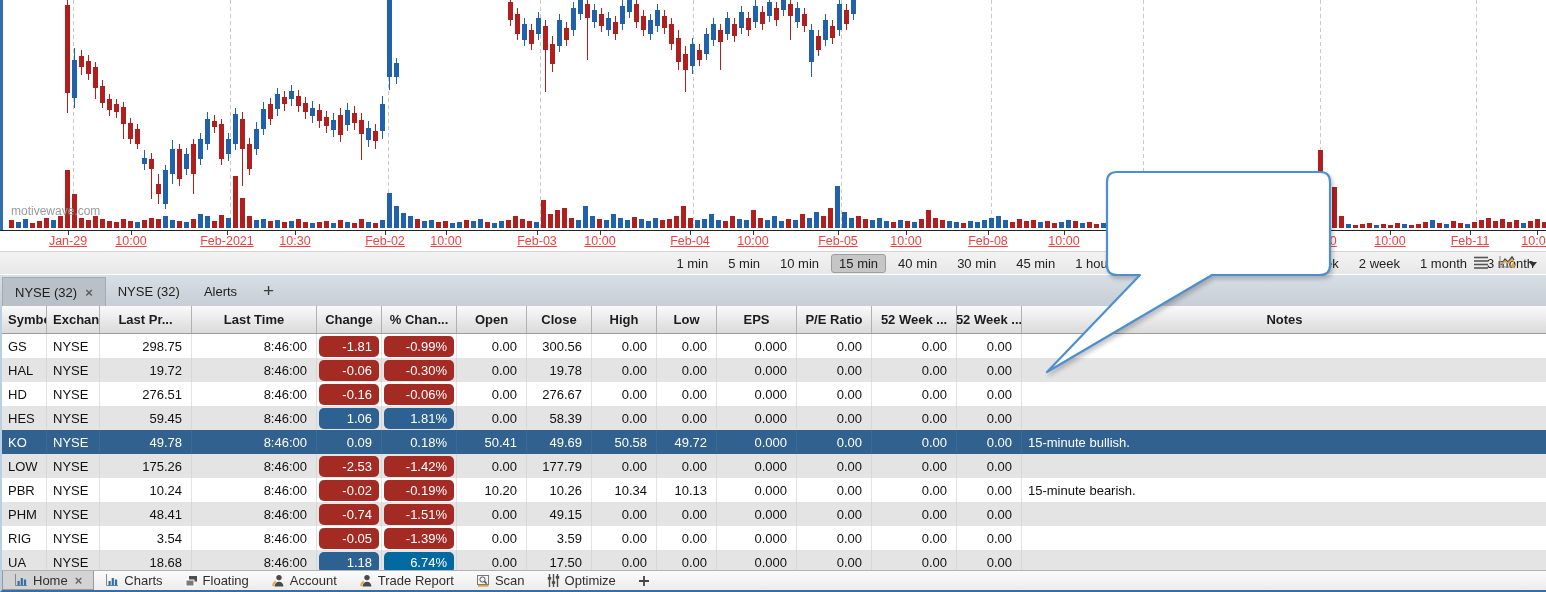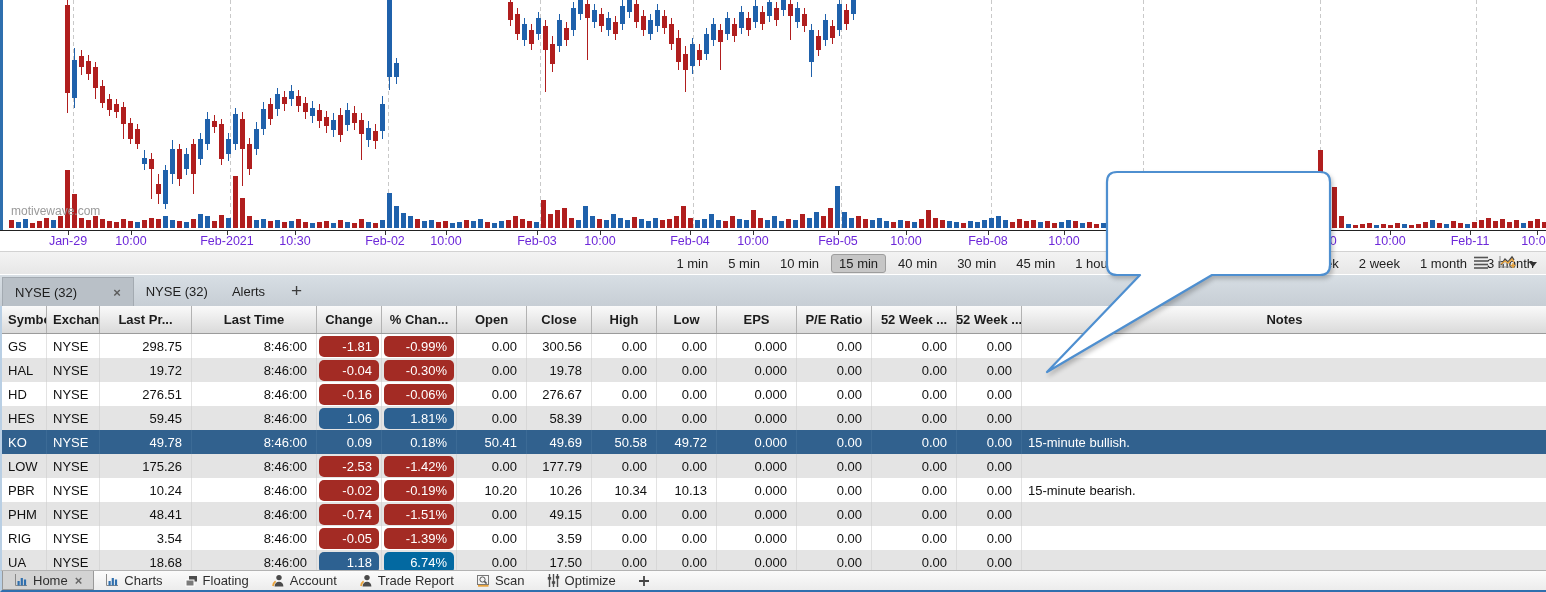--- a/index.html
+++ b/index.html
@@ -7,34 +7,34 @@
        font-family:"Liberation Sans","DejaVu Sans",sans-serif;-webkit-font-smoothing:antialiased;}
   #app{position:absolute;inset:0;}
 
   
   #chart-area{position:absolute;left:0;top:0;width:1546px;height:230px;background:#fff;border-left:3px solid #2f6fae;box-sizing:border-box;z-index:1;}
   #chart-svg{position:absolute;left:0;top:0;}
   #watermark{position:absolute;left:8px;top:204px;font-size:12px;color:#9a9a9a;z-index:2;}
 
   
   #axis-strip{position:absolute;left:0;top:230px;width:1546px;height:21px;background:#fff;border-top:1px solid #222;box-sizing:border-box;z-index:1;}
-  .axis-label{position:absolute;top:3px;width:70px;margin-left:-35px;text-align:center;font-size:12.5px;color:#6d28d9;white-space:nowrap;}
+  .axis-label{position:absolute;top:3px;width:70px;margin-left:-35px;text-align:center;font-size:12.5px;color:#ef4444;white-space:nowrap;text-decoration:underline;}
   .axis-tick{position:absolute;top:0;width:1px;height:4px;background:#333;}
 
   
   #tf-bar{position:absolute;left:0;top:251px;width:1546px;height:23px;background:linear-gradient(#f3f3f3,#e7e7e7);
           border-top:1px solid #d2d2d2;box-sizing:border-box;display:flex;align-items:center;padding-left:8px;z-index:1;justify-content:flex-end;}
   .tf-item{font-size:13px;color:#222;padding:1px 7px;margin-right:4px;border:1px solid transparent;border-radius:3px;cursor:default;}
   .tf-item.selected{background:#c6c6c6;border-color:#9d9d9d;}
   #tf-right{position:absolute;right:8px;top:2px;display:flex;align-items:center;gap:9px;}
 
   
   #wl-band{position:absolute;left:0;top:274px;width:1546px;height:32px;background:linear-gradient(#d7dee4,#c7ced5);
            border-top:1px solid #fff;box-sizing:border-box;display:flex;align-items:stretch;padding-left:2px;z-index:1;}
-  .wl-tab{display:flex;align-items:center;font-size:13px;color:#1d1d1d;padding:0 12px;margin-top:2px;gap:28px;}
+  .wl-tab{display:flex;align-items:center;font-size:13px;color:#1d1d1d;padding:0 12px;margin-top:2px;}
   .wl-tab.active{background:#b9c0c7;border:1px solid #a3aab1;border-bottom:none;}
   .wl-close{margin-left:8px;color:#5c5c5c;font-size:13px;font-weight:bold;}
   .wl-add{display:flex;align-items:center;font-size:19px;color:#3d3d3d;padding:0 14px;}
 
   
   #table{position:absolute;left:0;top:306px;width:1546px;height:264px;overflow:hidden;border-left:2px solid #b9cfe4;box-sizing:border-box;z-index:2;background:#fff;}
   #thead{display:flex;height:28px;background:linear-gradient(#fafafa,#dadada);border-bottom:1px solid #9b9b9b;box-sizing:border-box;}
   .th{font-size:13px;font-weight:bold;color:#1c1c1c;border-right:1px solid #b2b2b2;box-sizing:border-box;
       display:flex;align-items:center;justify-content:center;white-space:nowrap;overflow:hidden;}
   .th.left{justify-content:flex-start;padding-left:6px;}
@@ -640,21 +640,21 @@
           <div class="td num" style="width: 85px; flex: 0 0 85px;">0.00</div>
           <div class="td num" style="width: 65px; flex: 0 0 65px;">0.00</div>
           <div class="td left" style="width: 526px; flex: 0 0 526px;"></div>
         </div>
         <div class="tr alt">
           <div class="td left" style="width: 45px; flex: 0 0 45px;">HAL</div>
           <div class="td left" style="width: 53px; flex: 0 0 53px;">NYSE</div>
           <div class="td num" style="width: 92px; flex: 0 0 92px;">19.72</div>
           <div class="td num" style="width: 125px; flex: 0 0 125px;">8:46:00</div>
           <div class="td" style="width: 65px; flex: 0 0 65px; padding: 0px;">
-            <span class="badge" style="background: rgb(163, 43, 36);">-0.04</span>
+            <span class="badge" style="background: rgb(163, 43, 36);">-0.06</span>
           </div>
           <div class="td" style="width: 75px; flex: 0 0 75px; padding: 0px;">
             <span class="badge" style="background: rgb(163, 43, 36);">-0.30%</span>
           </div>
           <div class="td num" style="width: 70px; flex: 0 0 70px;">0.00</div>
           <div class="td num" style="width: 65px; flex: 0 0 65px;">19.78</div>
           <div class="td num" style="width: 65px; flex: 0 0 65px;">0.00</div>
           <div class="td num" style="width: 60px; flex: 0 0 60px;">0.00</div>
           <div class="td num" style="width: 80px; flex: 0 0 80px;">0.000</div>
           <div class="td num" style="width: 75px; flex: 0 0 75px;">0.00</div>

